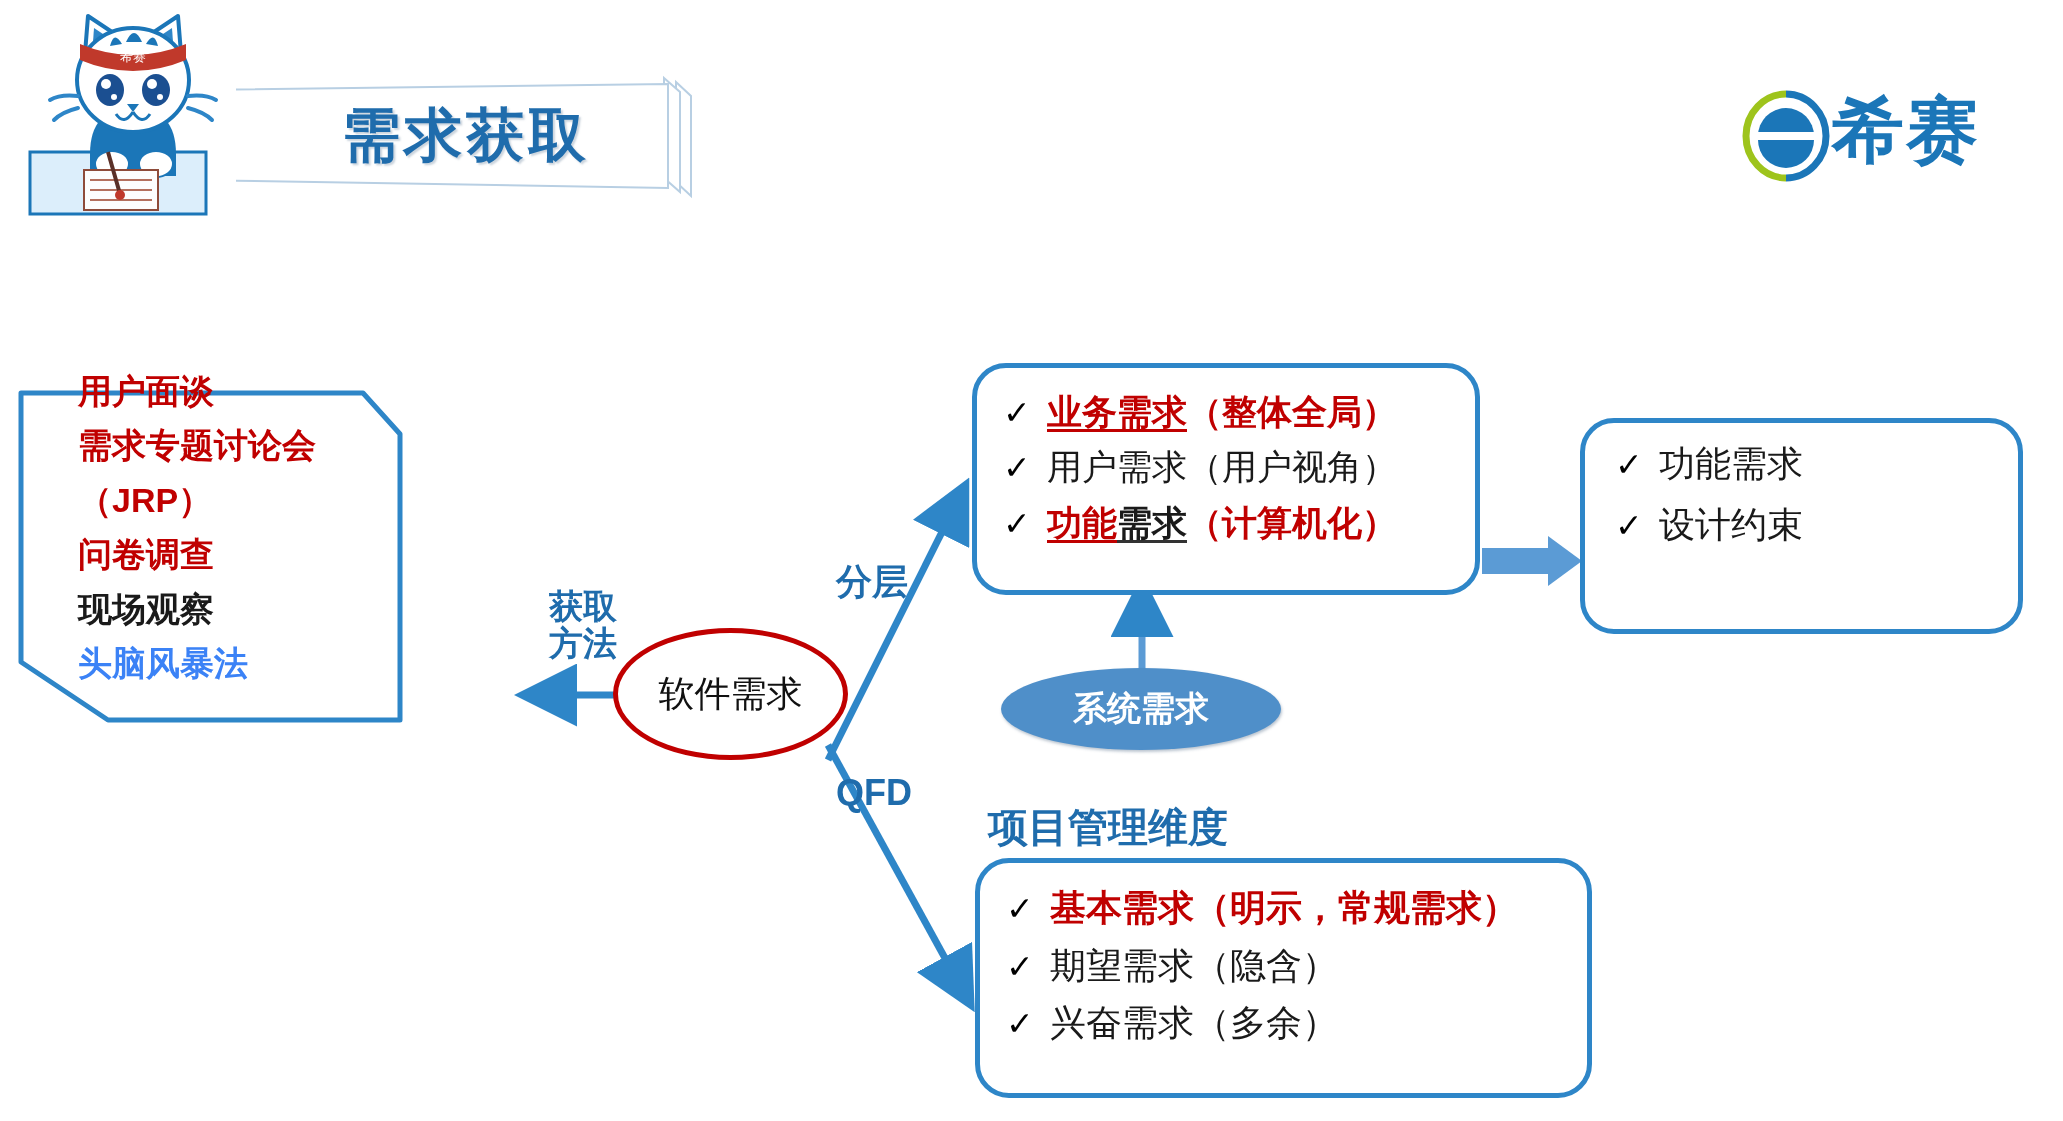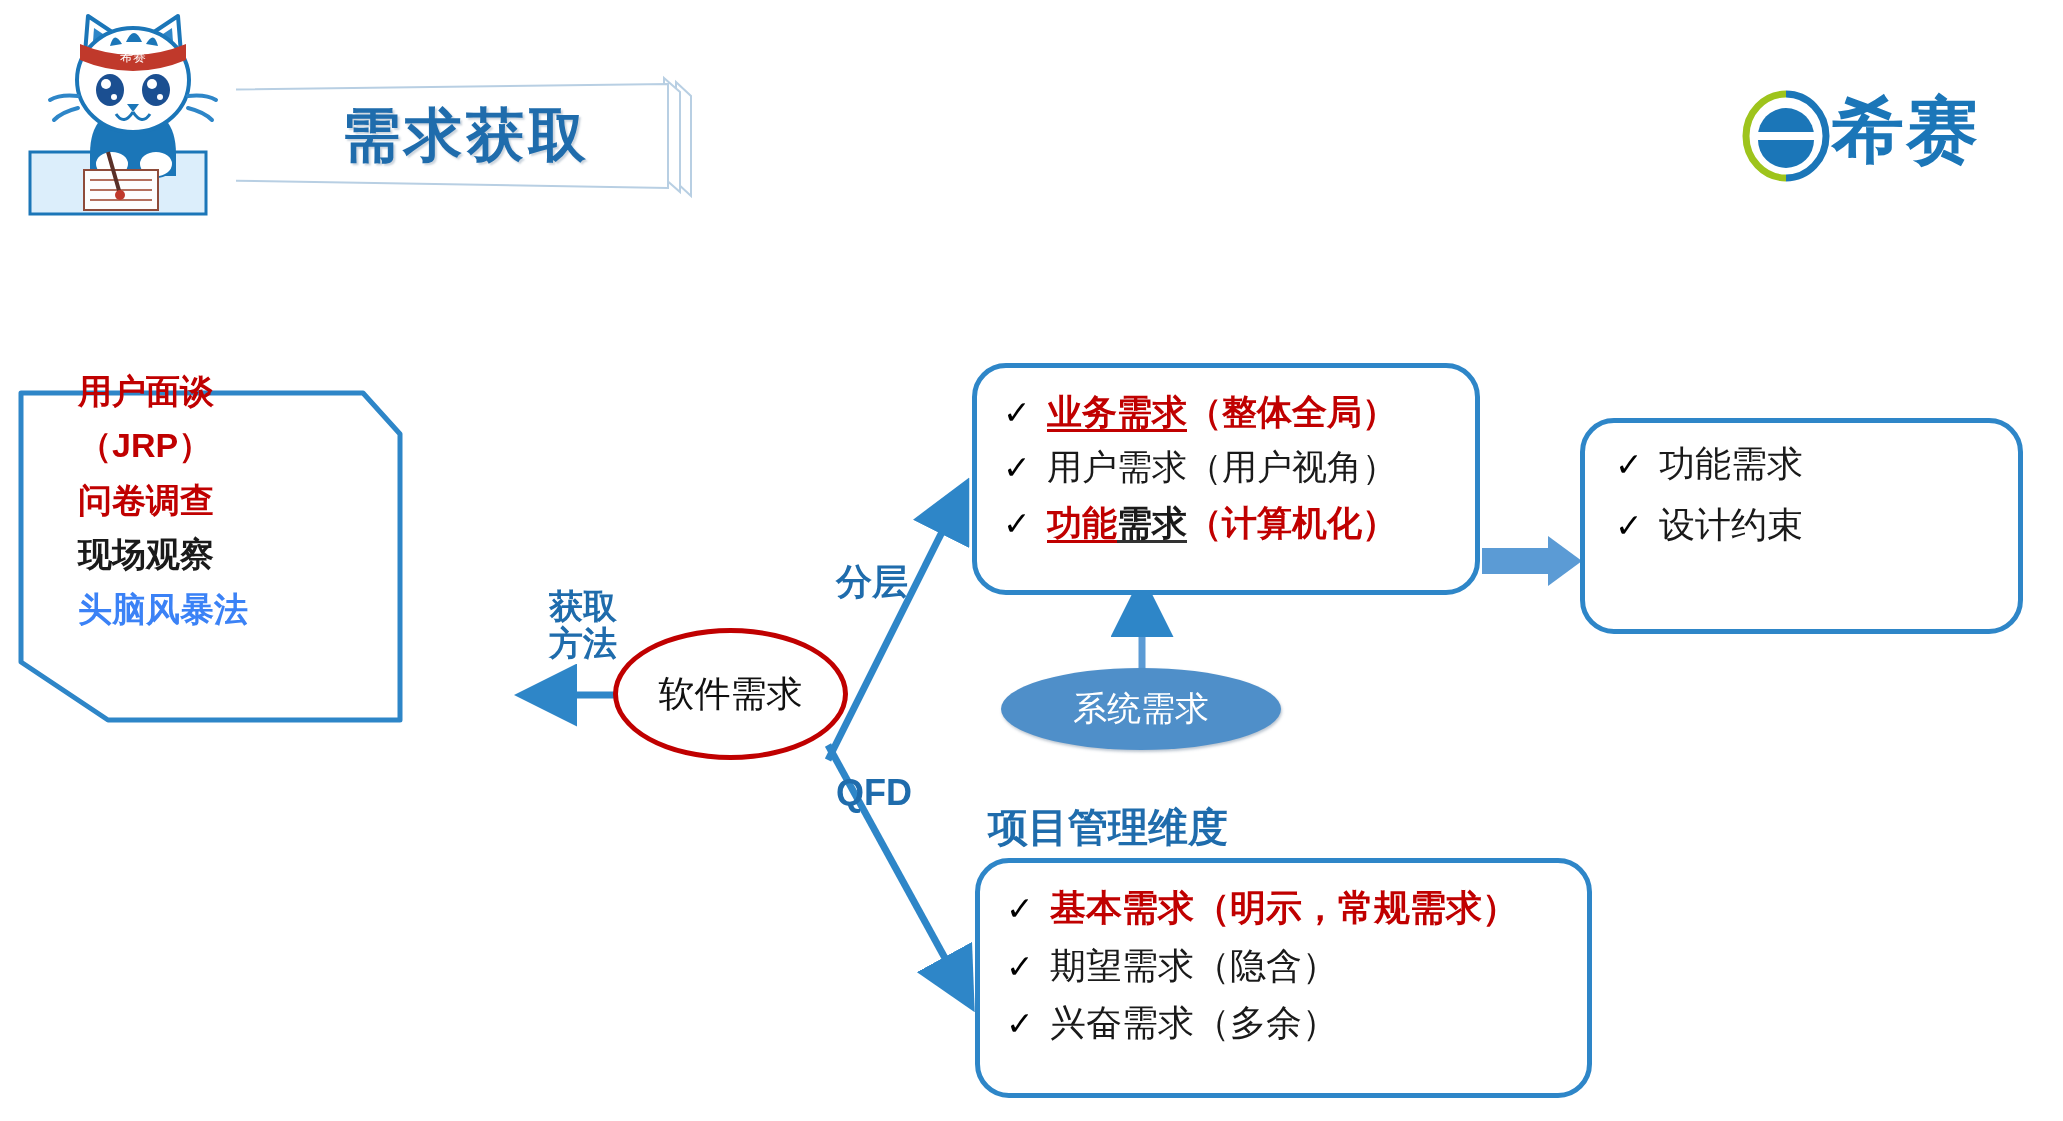--- a/index.html
+++ b/index.html
@@ -63,21 +63,21 @@
   #box-right .rows{font-size:36px;line-height:1.70;padding-top:10px;padding-left:30px;}
   #box-pm .rows{font-size:36px;line-height:1.60;}
   #pm-heading{
     left:988px;top:800px;font-size:40px;font-weight:bold;color:#1f6cac;
   }
   
   #sys-ellipse{
     left:1001px;top:668px;width:280px;height:82px;
     background:#4f8fc9;border-radius:50%;
     display:flex;align-items:center;justify-content:center;
-    color:#ffffff;font-size:34px;font-weight:400;
+    color:#ffffff;font-size:34px;font-weight:700;
     box-shadow:1px 2px 3px rgba(60,90,120,.35);
   }
   
   #connectors{left:0;top:0;width:2063px;height:1121px;pointer-events:none;}
 </style>
 </head>
 <body>
 
 <div class="abs" id="slide-header">
 
@@ -151,20 +151,21 @@
     <span id="brand-text">希赛</span>
   </div>
 </div>
 
 <div class="abs" id="methods-panel">
   <svg width="385" height="372" viewBox="0 0 385 372">
     <path d="M3 3 L345 3 L382 44 L382 330 L90 330 L3 272 Z" fill="#ffffff" stroke="#2e86c8" stroke-width="5" stroke-linejoin="round"></path>
   </svg>
   <div id="methods-list">
     <div class="m" style="color:#c00000">用户面谈</div>
+    <div class="m" style="color:#c00000">需求专题讨论会</div>
     <div class="m" style="color:#c00000">（JRP）</div>
     <div class="m" style="color:#c00000">问卷调查</div>
     <div class="m" style="color:#1a1a1a">现场观察</div>
     <div class="m" style="color:#3b82f6">头脑风暴法</div>
   </div>
 </div>
 
 <svg class="abs" id="connectors">
   <defs>
     <marker id="ah" markerWidth="9" markerHeight="9" refX="7" refY="4.5" orient="auto">

